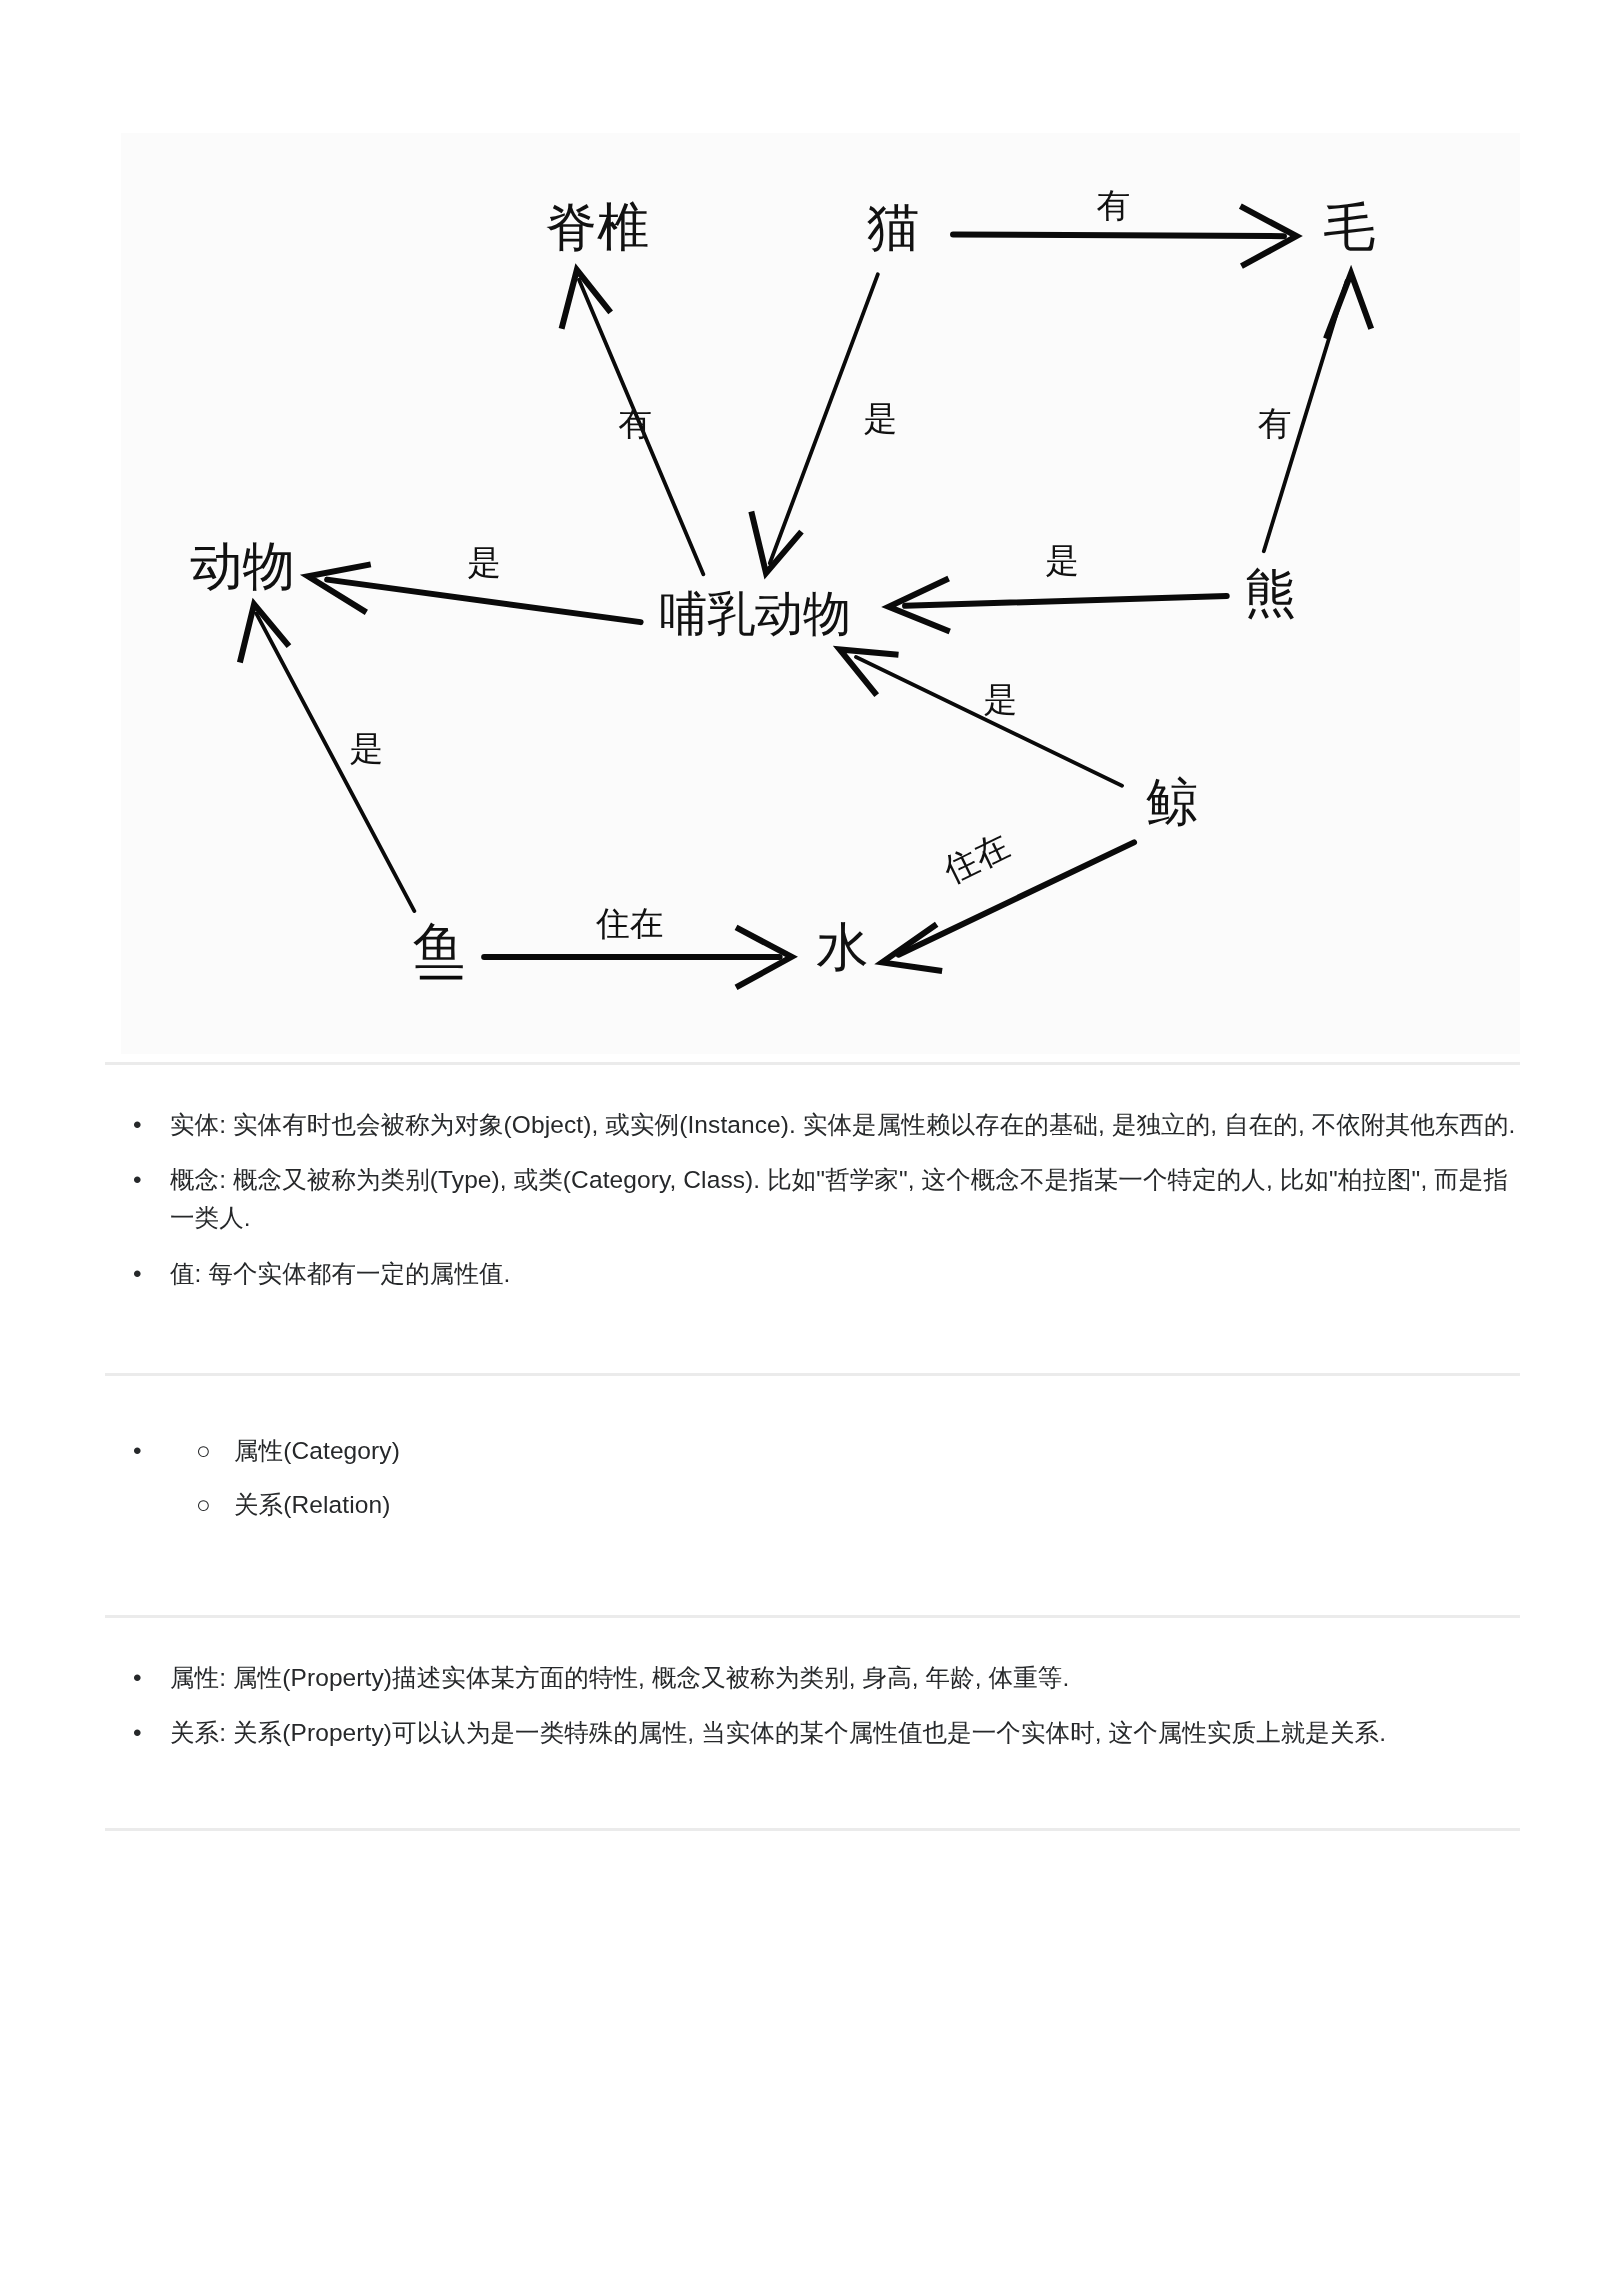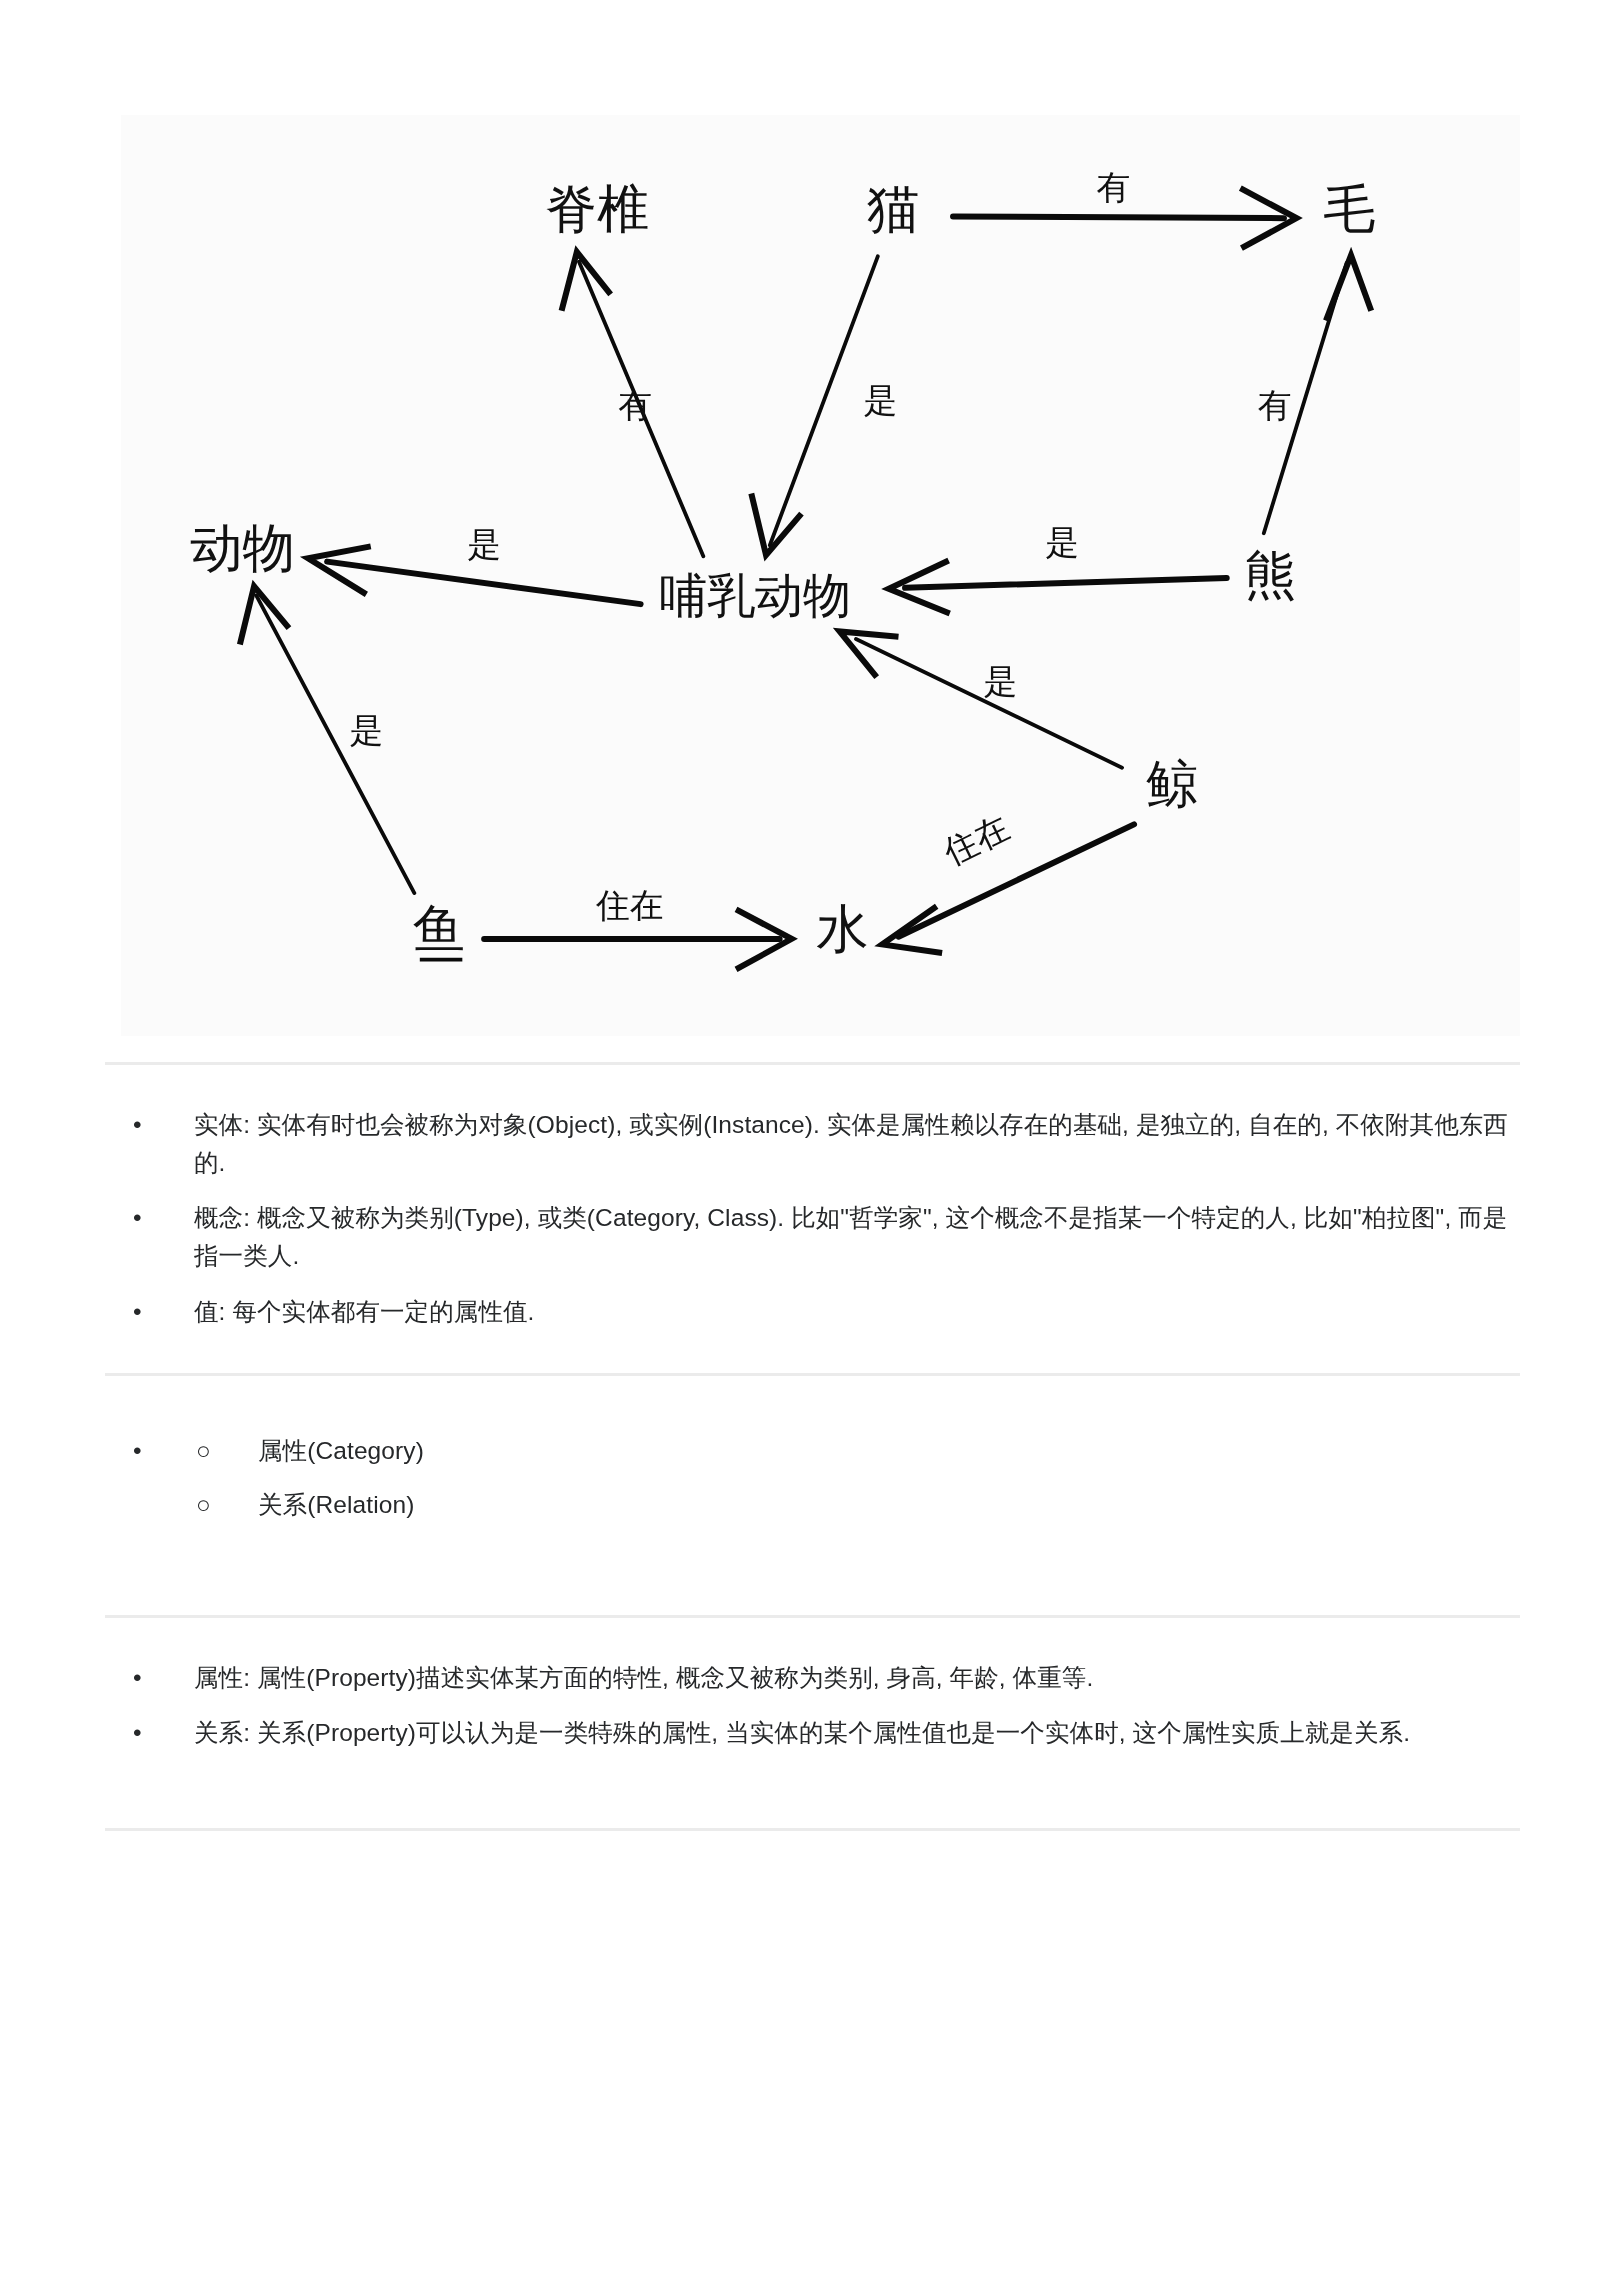--- a/index.html
+++ b/index.html
@@ -20,21 +20,21 @@
     width: 1622px;
     height: 2295px;
     background: #ffffff;
     overflow: hidden;
   }
 
   
   .figure-wrap {
     position: absolute;
     left: 0;
-    top: 0;
+    top: 18px;
     width: 1622px;
     height: 1036px;
   }
   .figure-canvas {
     position: absolute;
     left: 121px;
     top: 115px;
     width: 1399px;
     height: 921px;
     background: #fbfbfb;
@@ -143,21 +143,20 @@
   ul.sub-bullets > li > .bullet-ring {
     position: absolute;
     left: 26px;
     top: 0;
     font-size: 24.5px;
     line-height: 1.55;
     color: #26282a;
   }
   .li-text {
     display: block;
-    margin-left: 24px;
   }
 </style>
 </head>
 <body>
 
 <div class="page">
 
   <div class="figure-wrap">
     <div class="figure-canvas"></div>
 

